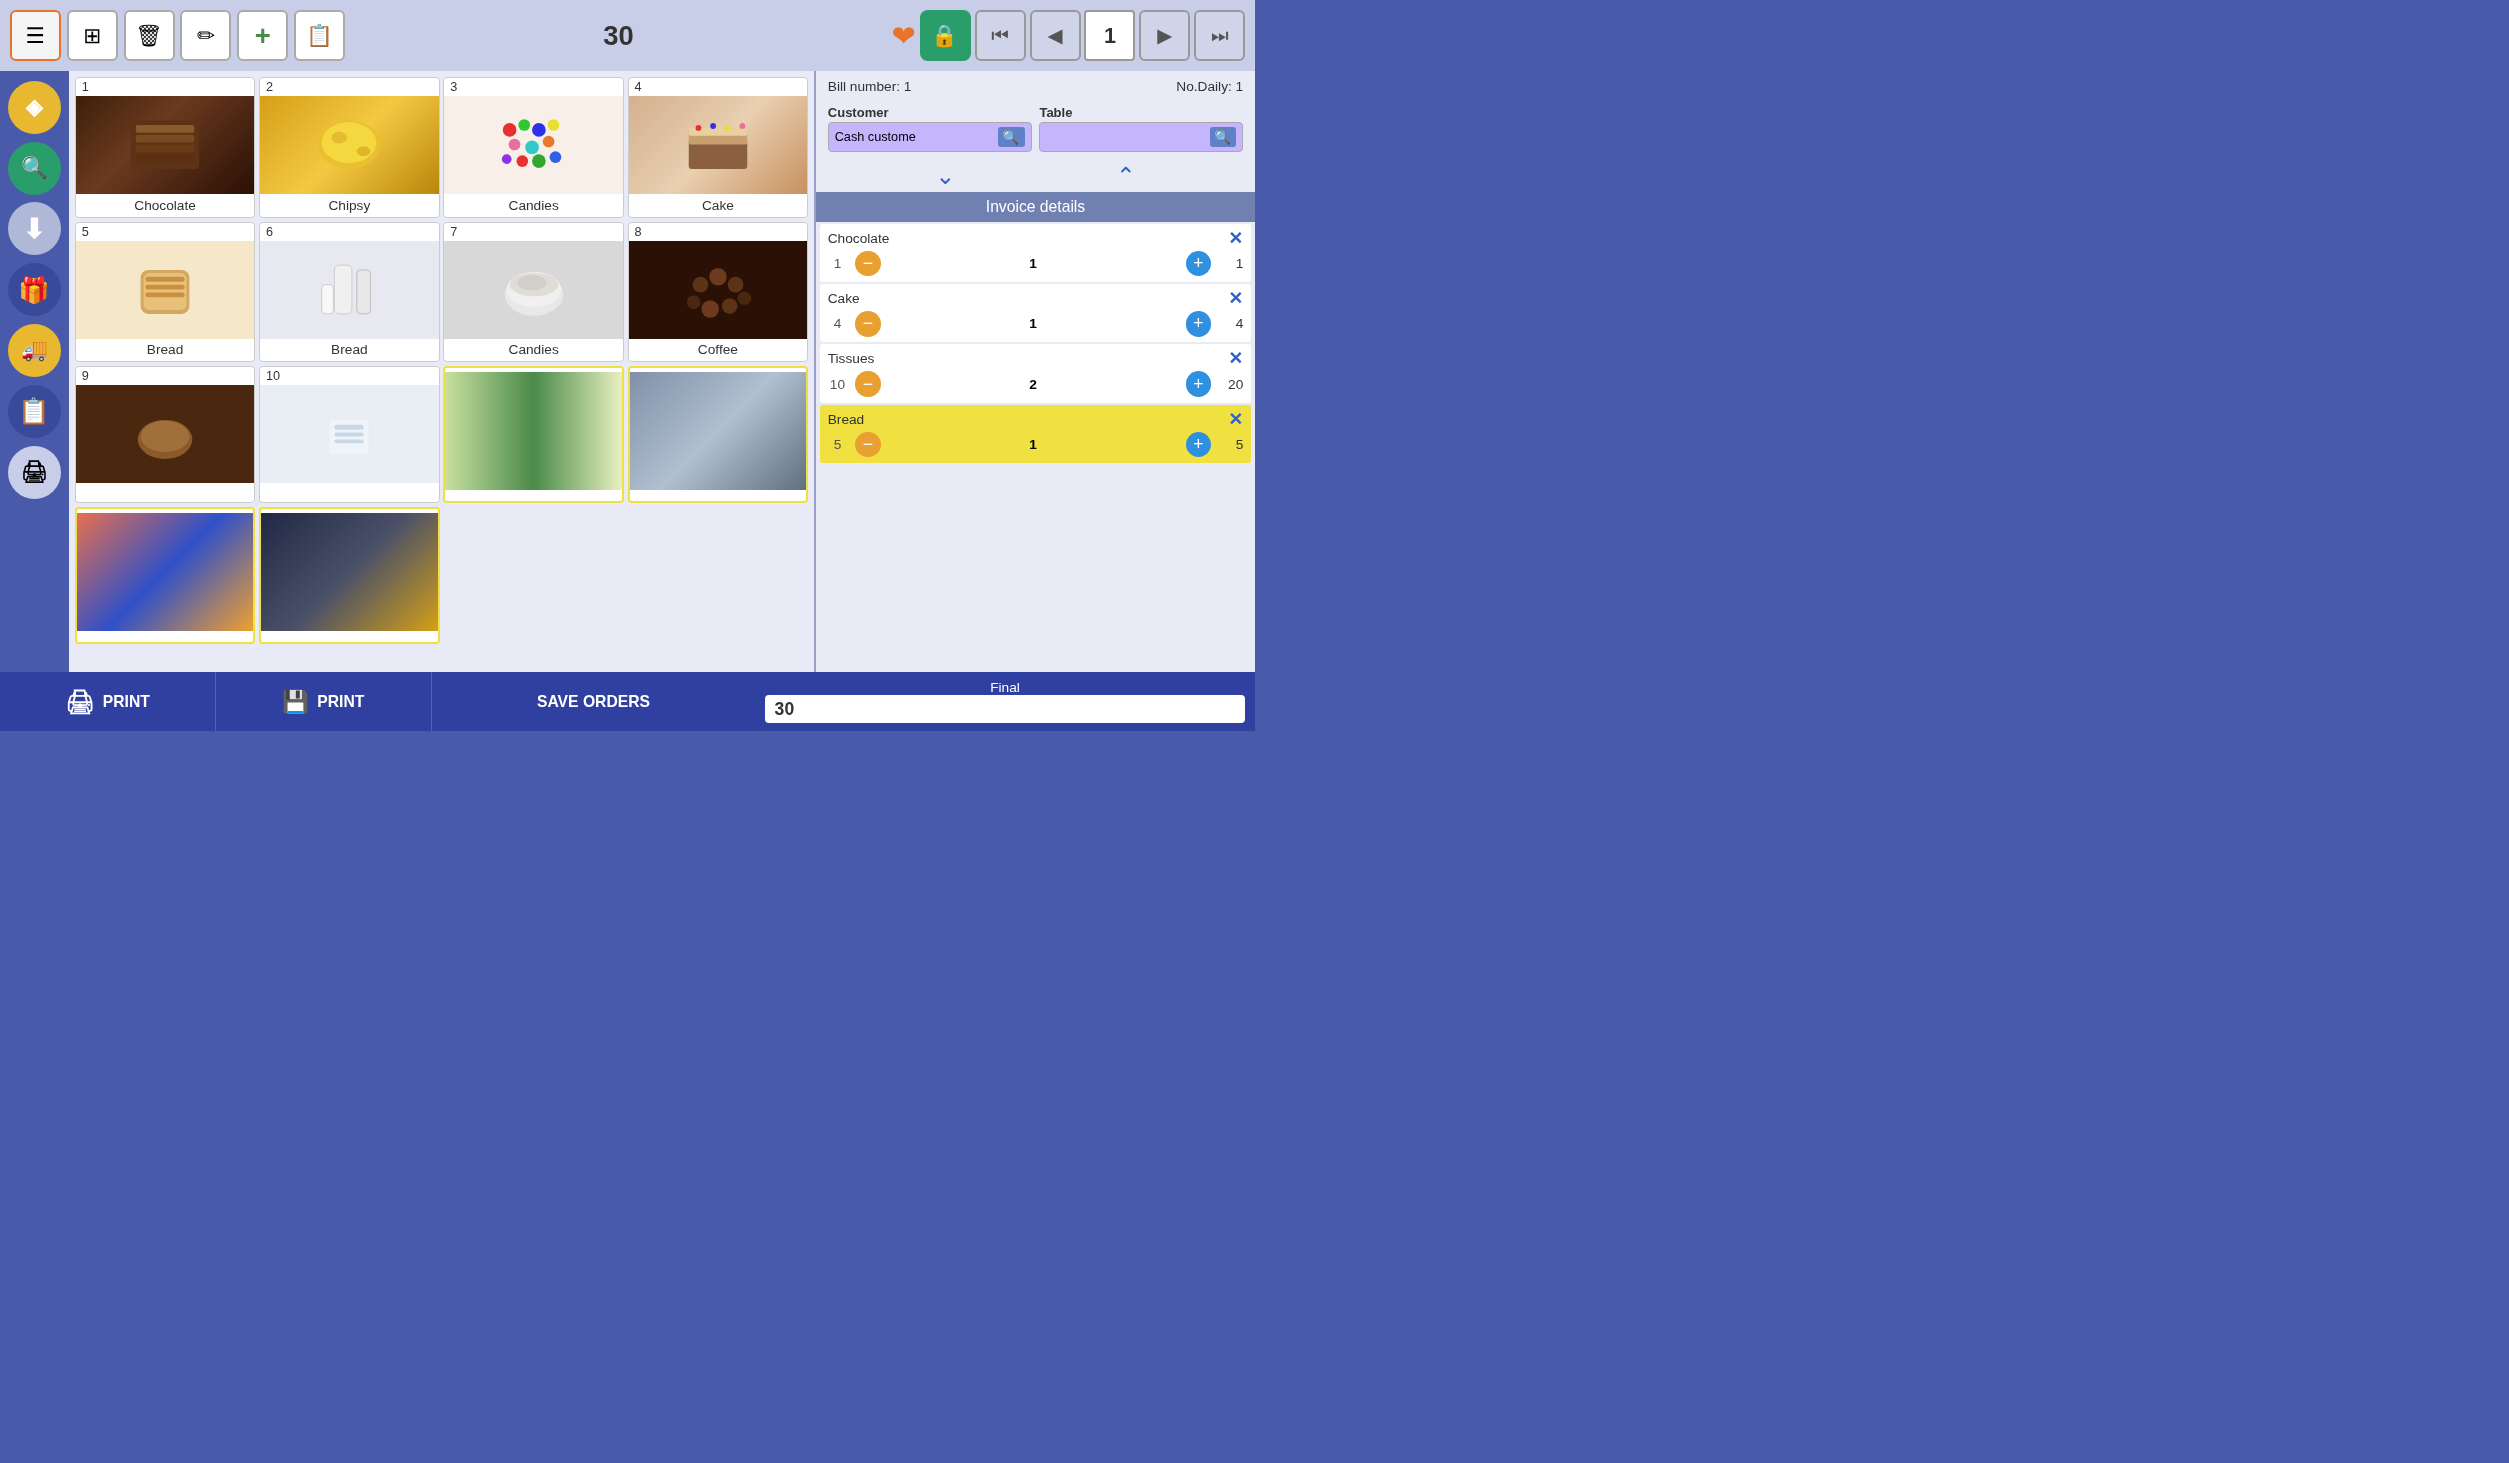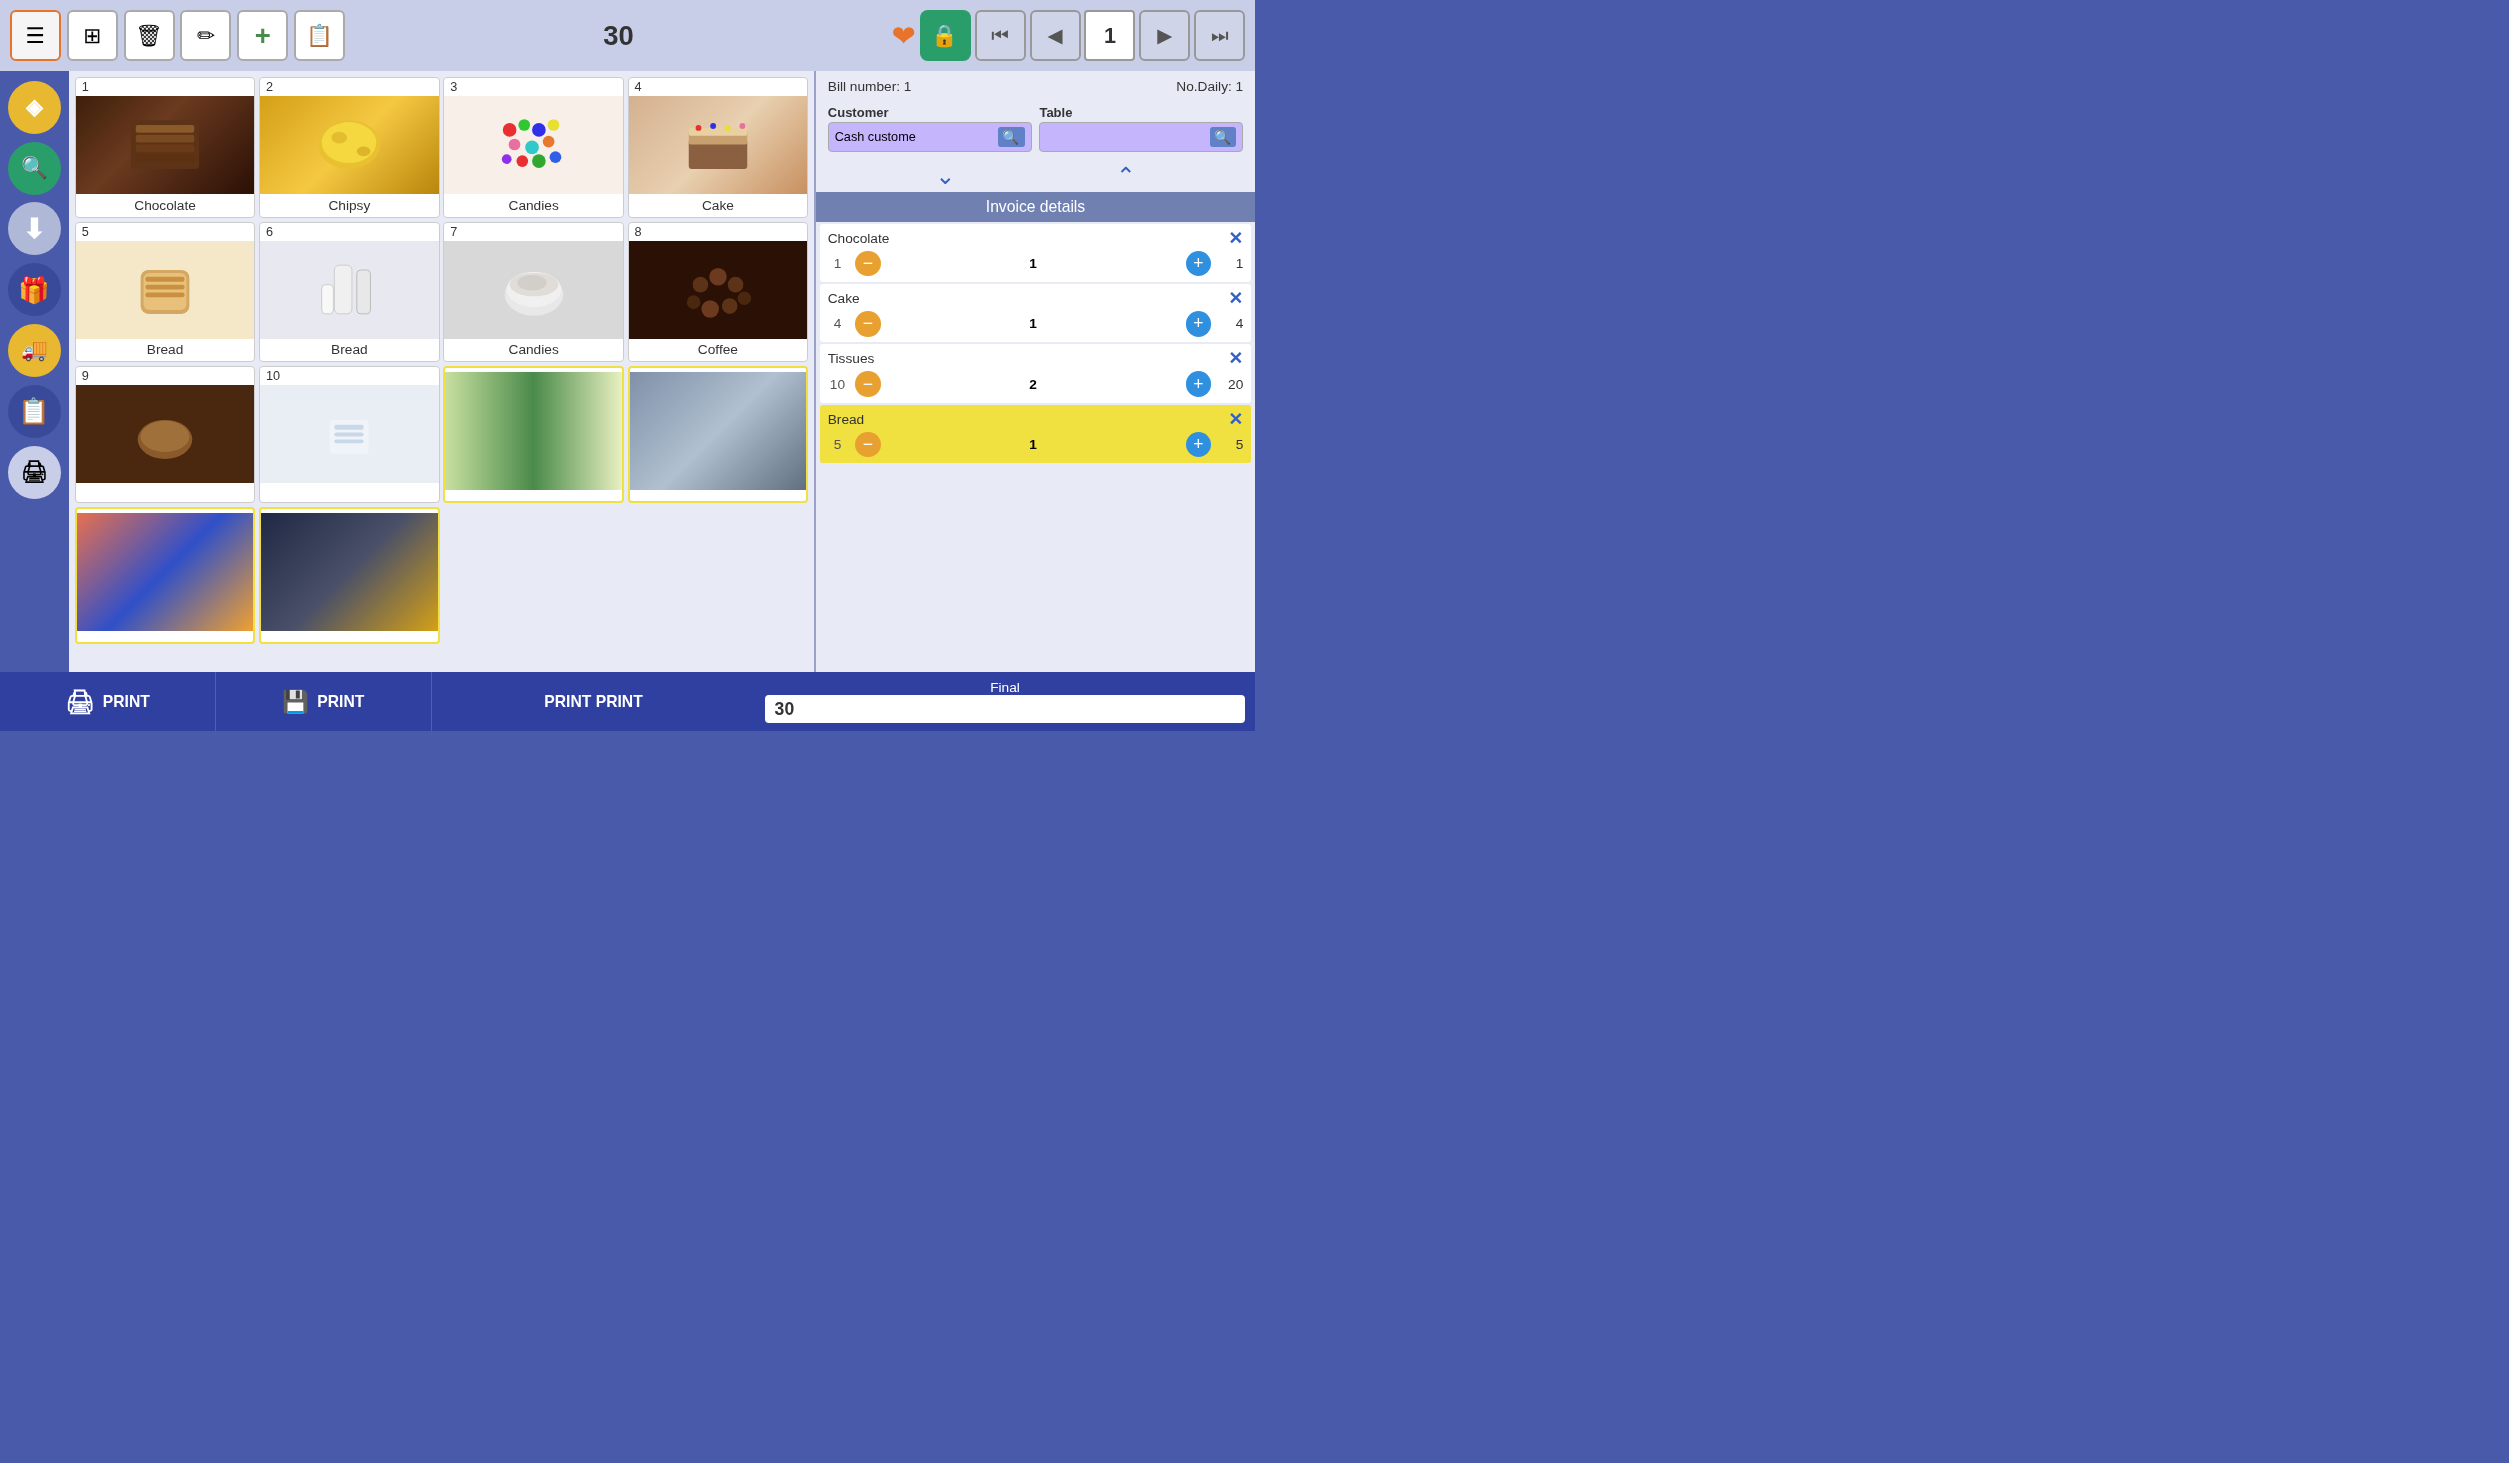--- a/index.html
+++ b/index.html
@@ -609,20 +609,20 @@
 <div class="bottom-bar">
   <div class="bottom-btn print-btn">
     <span class="btn-icon">🖨</span>
     <span>PRINT</span>
   </div>
   <div class="bottom-btn save-btn">
     <span class="btn-icon" style="font-size:21.6px;">💾</span>
     <span>PRINT</span>
   </div>
   <div class="bottom-btn print-orders-btn">
-    <span>PRINT PRINT</span>
+    <span>SAVE ORDERS</span>
   </div>
   <div class="final-section">
     <div class="final-label">Final</div>
     <div class="final-value">30</div>
   </div>
 </div>
 
 
 </body></html>

